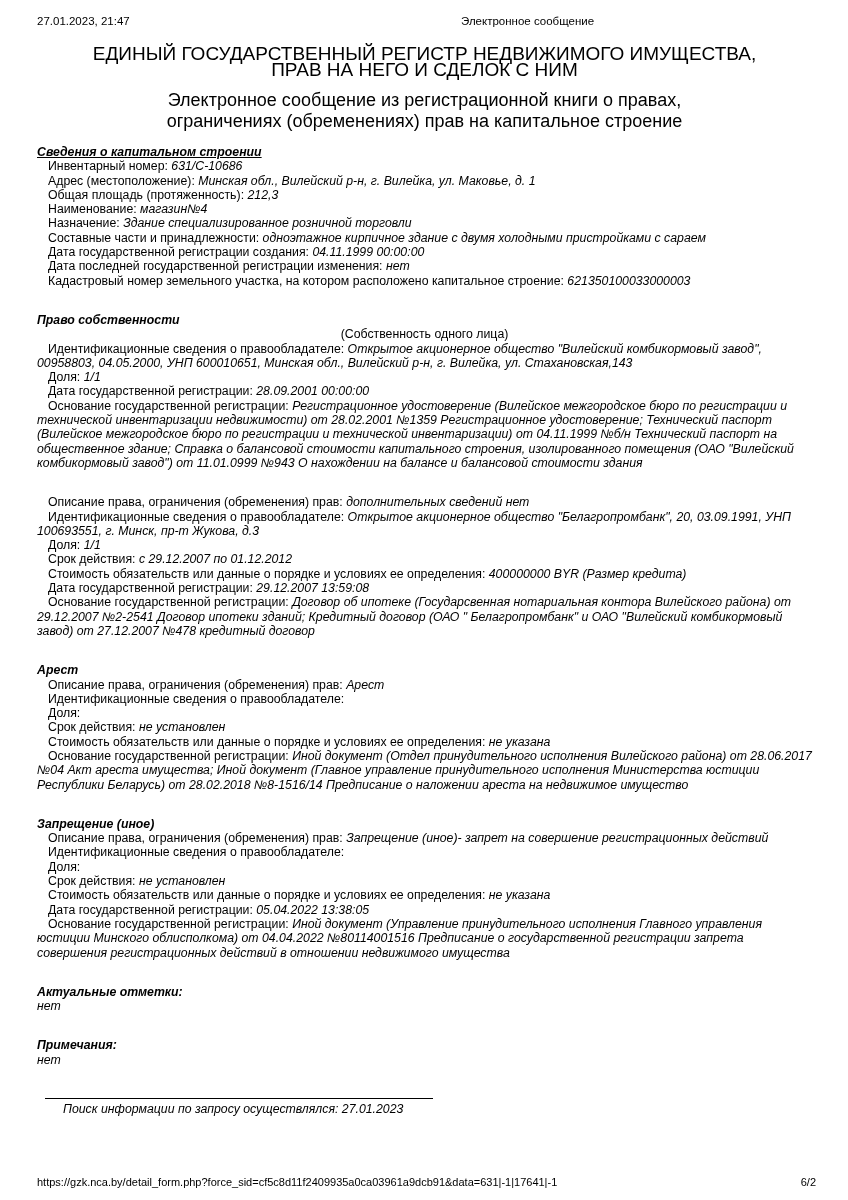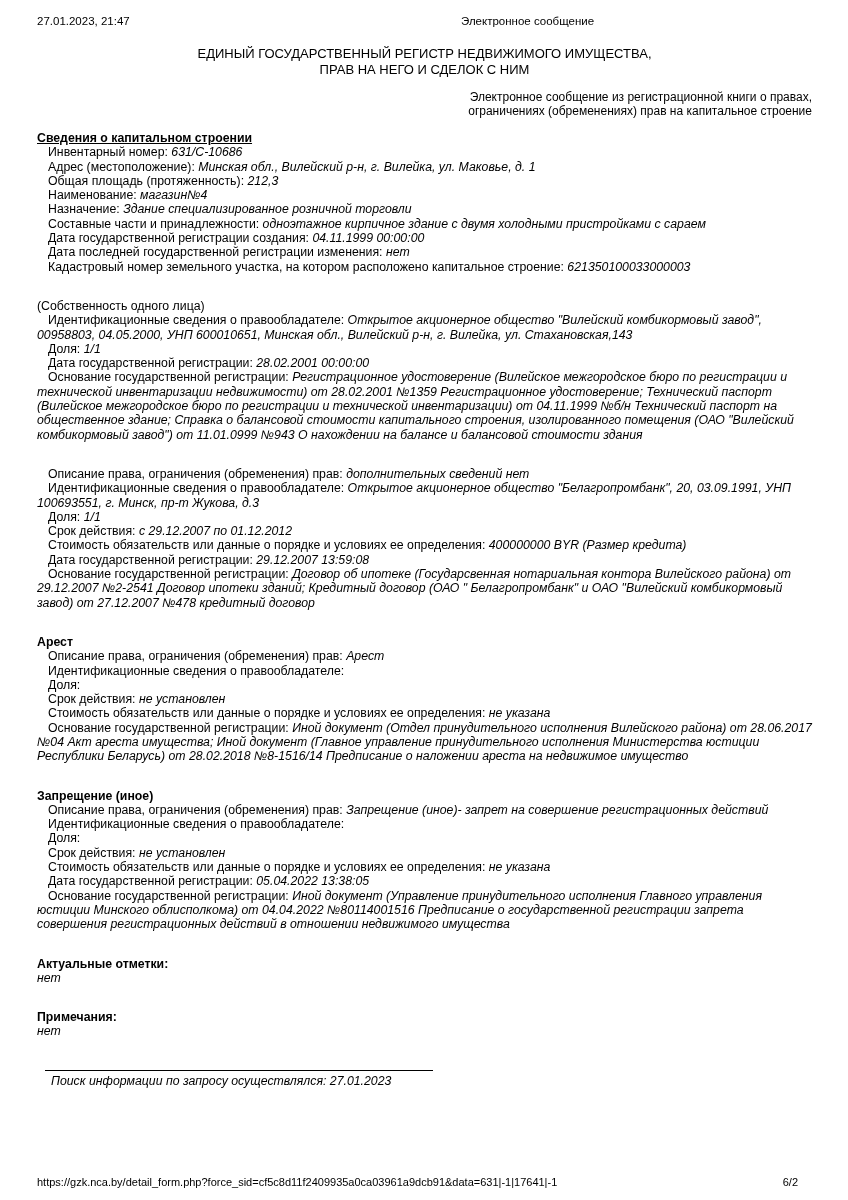--- a/index.html
+++ b/index.html
@@ -16,63 +16,63 @@
   
   .print-header {
     position: absolute;
     top: 15px; left: 37px; right: 35px;
     font-size: 11.5px;
     line-height: 13px;
   }
   .ph-title { position: absolute; top: 0; left: 424px; }
   .print-footer {
     position: absolute;
-    left: 37px; right: 50px; bottom: 11px;
+    left: 37px; right: 32px; bottom: 11px;
     display: flex;
     justify-content: space-between;
     font-size: 11px;
     line-height: 13px;
   }
   
   .doc {
     position: absolute;
     top: 46px; left: 37px;
     width: 775px;
     font-size: 12.3px;
     line-height: 14.3px;
   }
   .doc-title {
     text-align: center;
-    font-size: 13px;
+    font-size: 19px;
     line-height: 16px;
     margin-bottom: 12px;
     white-space: pre-line;
   }
   .doc-subtitle {
-    text-align: right;
-    font-size: 12px;
-    line-height: 14px;
+    text-align: center;
+    font-size: 18px;
+    line-height: 21px;
     margin-bottom: 13px;
     white-space: pre-line;
   }
   .doc-section { margin-bottom: 25px; }
-  .sec-heading { font-weight: bold; }
+  .sec-heading { font-weight: bold; font-style: italic; }
   .sec-heading.u { text-decoration: underline; }
-  .sec-subheading { font-weight: normal; }
+  .sec-subheading { font-weight: normal; text-align: center; }
   .field .label { font-style: normal; margin-left: 11px; }
   .field .value { font-style: italic; }
   
   .footer-note { margin-top: 31px; }
   .footer-line {
     width: 388px;
     margin-left: 8px;
     border-top: 1.5px solid #000;
   }
   .footer-text {
-    margin-left: 14px;
+    margin-left: 26px;
     padding-top: 3px;
     font-style: italic;
   }
 </style>
 </head>
 <body>
 
 <div class="page">
 
   <div class="print-header">
@@ -93,24 +93,25 @@
           <div class="field"><span class="label">Адрес (местоположение):</span> <span class="value">Минская обл., Вилейский р-н, г. Вилейка, ул. Маковье, д. 1</span></div>
           <div class="field"><span class="label">Общая площадь (протяженность):</span> <span class="value">212,3</span></div>
           <div class="field"><span class="label">Наименование:</span> <span class="value">магазин№4</span></div>
           <div class="field"><span class="label">Назначение:</span> <span class="value">Здание специализированное розничной торговли</span></div>
           <div class="field"><span class="label">Составные части и принадлежности:</span> <span class="value">одноэтажное кирпичное здание с двумя холодными пристройками с сараем</span></div>
           <div class="field"><span class="label">Дата государственной регистрации создания:</span> <span class="value">04.11.1999 00:00:00</span></div>
           <div class="field"><span class="label">Дата последней государственной регистрации изменения:</span> <span class="value">нет</span></div>
           <div class="field"><span class="label">Кадастровый номер земельного участка, на котором расположено капитальное строение:</span> <span class="value">621350100033000003</span></div>
         </section>
         <section class="doc-section">
+          <div class="sec-heading">Право собственности</div>
           <div class="sec-subheading">(Собственность одного лица)</div>
           <div class="field"><span class="label">Идентификационные сведения о правообладателе:</span> <span class="value">Открытое акционерное общество "Вилейский комбикормовый завод", 00958803, 04.05.2000, УНП 600010651, Минская обл., Вилейский р-н, г. Вилейка, ул. Стахановская,143</span></div>
           <div class="field"><span class="label">Доля:</span> <span class="value">1/1</span></div>
-          <div class="field"><span class="label">Дата государственной регистрации:</span> <span class="value">28.02.2001 00:00:00</span></div>
+          <div class="field"><span class="label">Дата государственной регистрации:</span> <span class="value">28.09.2001 00:00:00</span></div>
           <div class="field"><span class="label">Основание государственной регистрации:</span> <span class="value">Регистрационное удостоверение (Вилейское межгородское бюро по регистрации и технической инвентаризации недвижимости) от 28.02.2001 №1359 Регистрационное удостоверение; Технический паспорт (Вилейское межгородское бюро по регистрации и технической инвентаризации) от 04.11.1999 №б/н Технический паспорт на общественное здание; Справка о балансовой стоимости капитального строения, изолированного помещения (ОАО "Вилейский комбикормовый завод") от 11.01.0999 №943 О нахождении на балансе и балансовой стоимости здания</span></div>
         </section>
         <section class="doc-section">
           <div class="field"><span class="label">Описание права, ограничения (обременения) прав:</span> <span class="value">дополнительных сведений нет</span></div>
           <div class="field"><span class="label">Идентификационные сведения о правообладателе:</span> <span class="value">Открытое акционерное общество "Белагропромбанк", 20, 03.09.1991, УНП 100693551, г. Минск, пр-т Жукова, д.3</span></div>
           <div class="field"><span class="label">Доля:</span> <span class="value">1/1</span></div>
           <div class="field"><span class="label">Срок действия:</span> <span class="value">с 29.12.2007 по 01.12.2012</span></div>
           <div class="field"><span class="label">Стоимость обязательств или данные о порядке и условиях ее определения:</span> <span class="value">400000000 BYR (Размер кредита)</span></div>
           <div class="field"><span class="label">Дата государственной регистрации:</span> <span class="value">29.12.2007 13:59:08</span></div>
           <div class="field"><span class="label">Основание государственной регистрации:</span> <span class="value">Договор об ипотеке (Государсвенная нотариальная контора Вилейского района) от 29.12.2007 №2-2541 Договор ипотеки зданий; Кредитный договор (ОАО " Белагропромбанк" и ОАО "Вилейский комбикормовый завод) от 27.12.2007 №478 кредитный договор</span></div>

